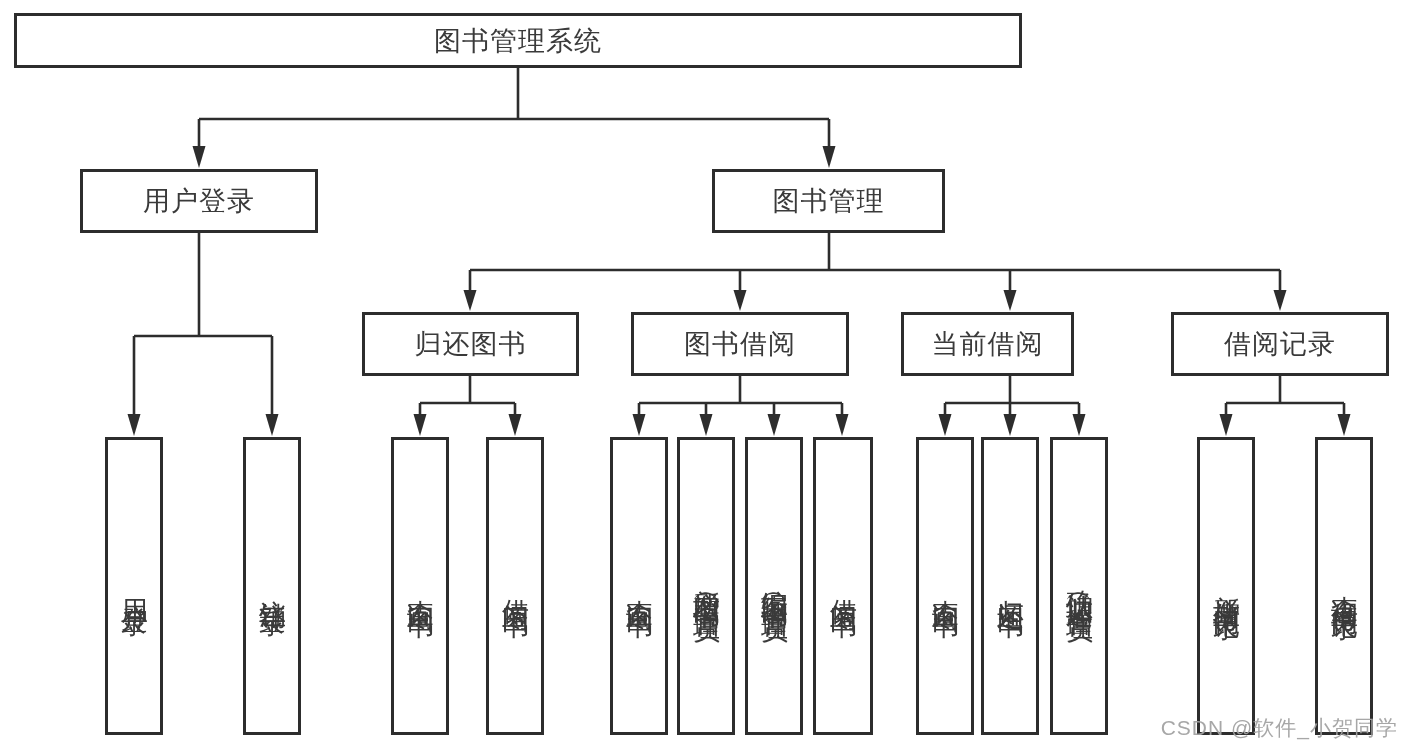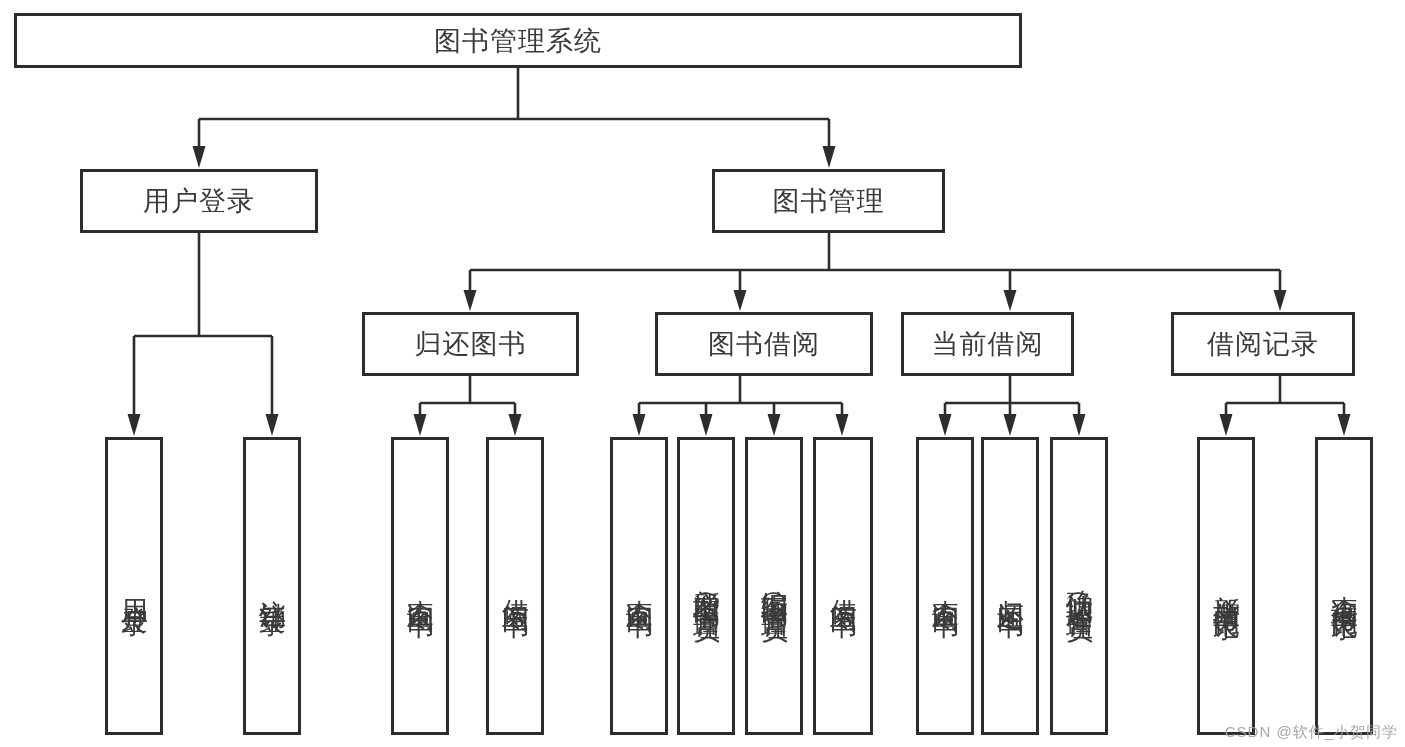--- a/index.html
+++ b/index.html
@@ -46,21 +46,21 @@
     text-orientation: mixed;
     font-size: 27px;
     line-height: 1;
     letter-spacing: 4px;
     white-space: nowrap;
   }
   .watermark {
     position: absolute;
     right: 7px;
     bottom: 5px;
-    font-size: 15px;
+    font-size: 21px;
     letter-spacing: 1px;
     color: rgba(162, 162, 162, 0.95);
     white-space: nowrap;
     pointer-events: none;
   }
 </style>
 </head>
 <body>
 
 <div class="canvas">
@@ -148,27 +148,27 @@
   <div class="node hbox" style="left:80px; top:169px; width:238px; height:64px;">
     <span>用户登录</span>
   </div>
   <div class="node hbox" style="left:712px; top:169px; width:233px; height:64px;">
     <span>图书管理</span>
   </div>
 
   <div class="node hbox" style="left:362px; top:312px; width:217px; height:64px;">
     <span>归还图书</span>
   </div>
-  <div class="node hbox" style="left:631px; top:312px; width:218px; height:64px;margin-left:24px;">
+  <div class="node hbox" style="left:631px; top:312px; width:218px; height:64px;">
     <span>图书借阅</span>
   </div>
   <div class="node hbox" style="left:901px; top:312px; width:173px; height:64px;">
     <span>当前借阅</span>
   </div>
-  <div class="node hbox" style="left:1171px; top:312px; width:184px; height:64px;">
+  <div class="node hbox" style="left:1171px; top:312px; width:218px; height:64px;">
     <span>借阅记录</span>
   </div>
 
   <div class="node vbox" style="left:105px; top:437px; width:58px; height:298px;">
     <span class="vtext">用户登录</span>
   </div>
   <div class="node vbox" style="left:243px; top:437px; width:58px; height:298px;">
     <span class="vtext">注销登录</span>
   </div>
 

